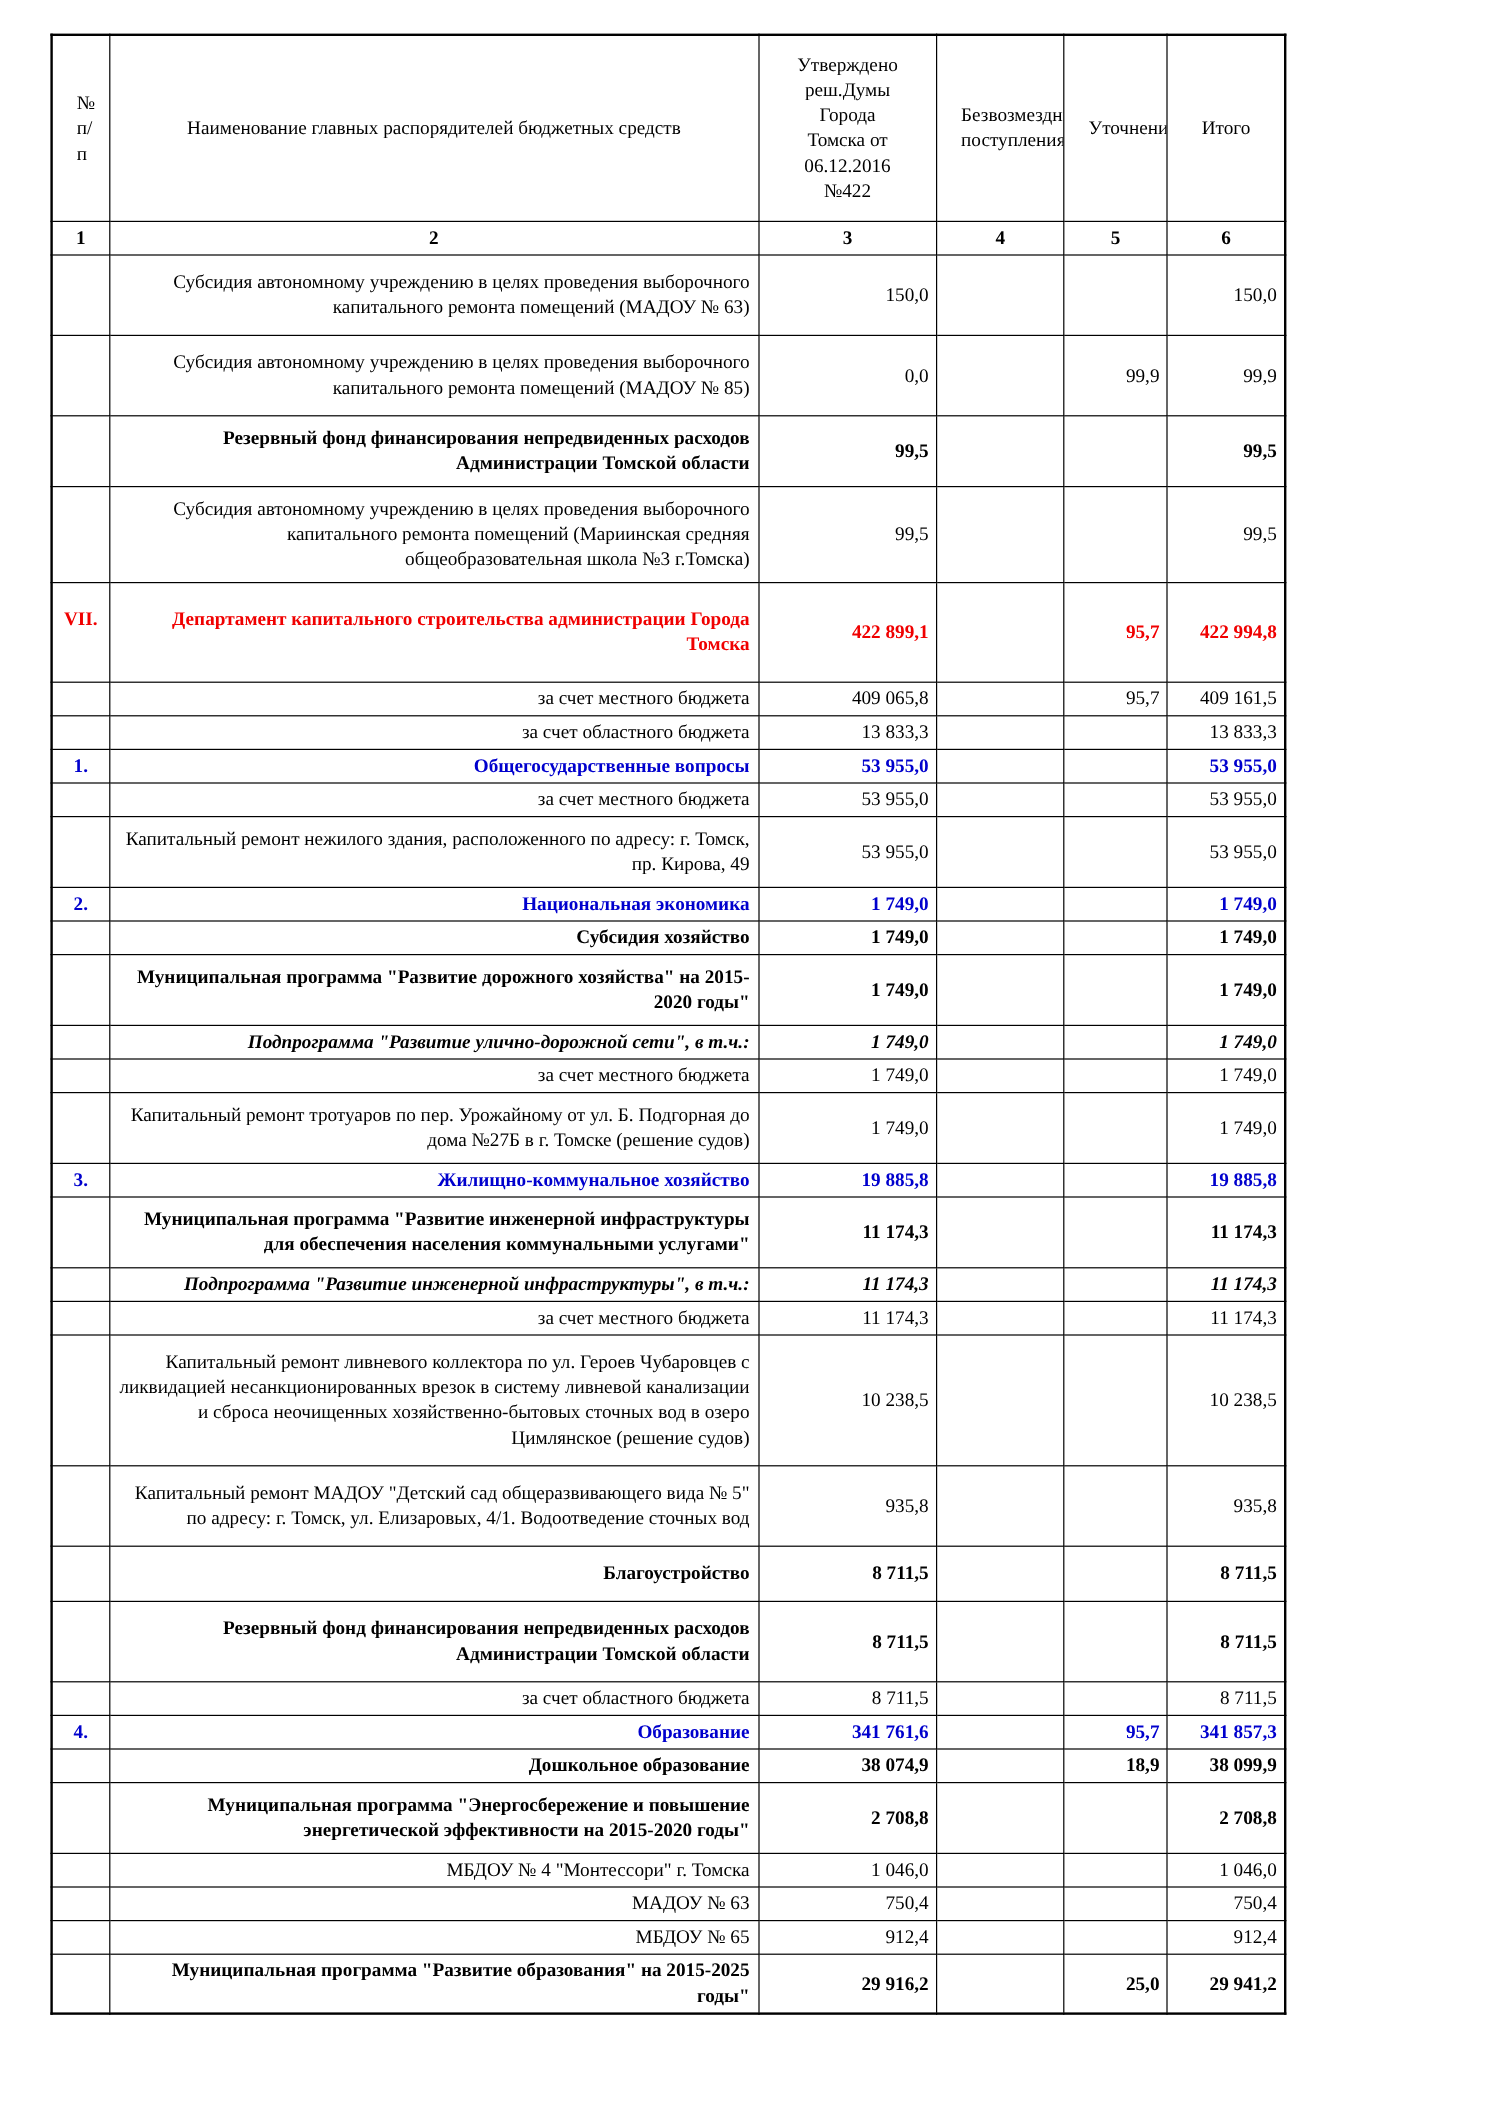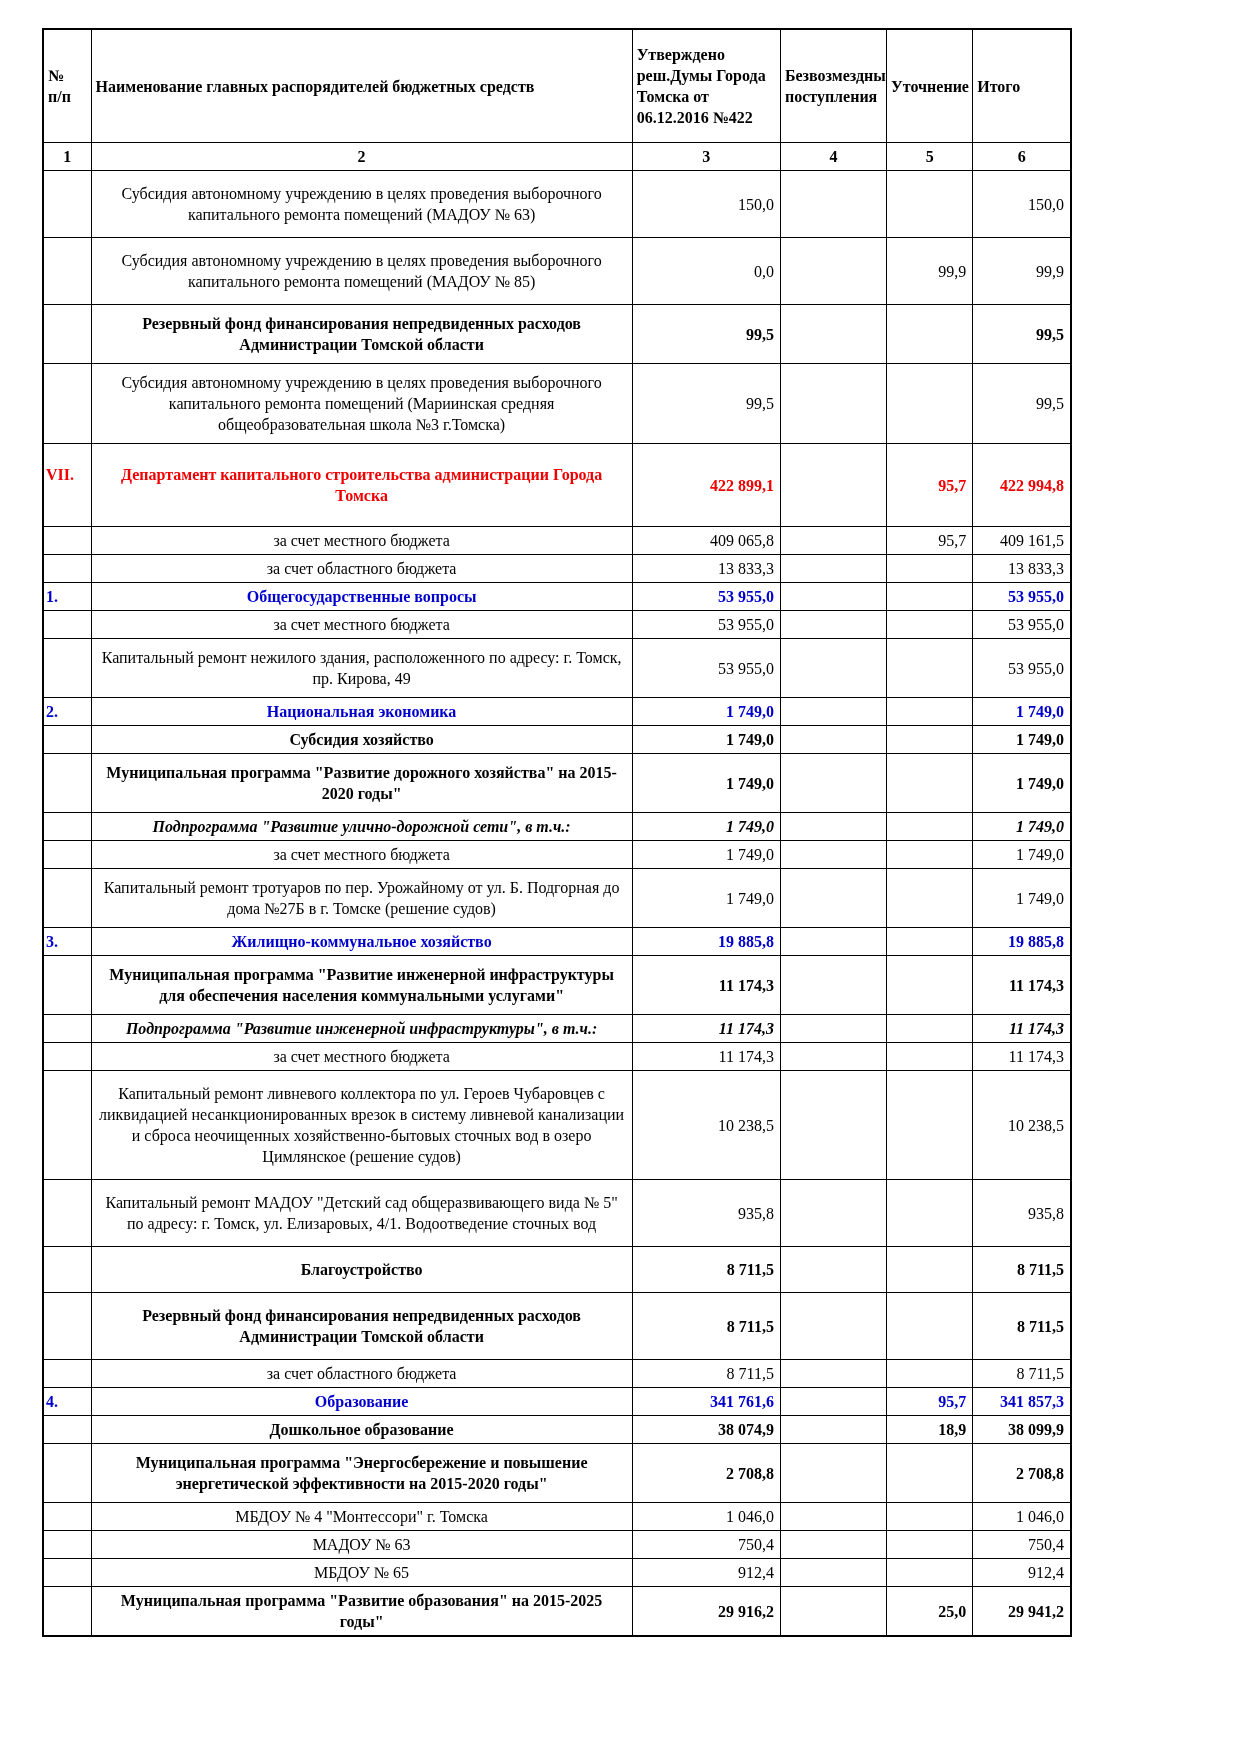--- a/index.html
+++ b/index.html
@@ -3,25 +3,25 @@
 <meta charset="utf-8">
 <style>
   html,body { margin:0; padding:0; background:#ffffff; }
   body { width:1240px; height:1754px; font-family:"Liberation Serif","DejaVu Serif",serif; color:#000; }
   .page { position:relative; width:1240px; height:1754px; overflow:hidden; background:#fff; }
   .wrap { position:absolute; left:42px; top:28px; width:1030px; }
 
   table.budget { border-collapse:collapse; table-layout:fixed; width:100%; border:2px solid #000; }
   table.budget th, table.budget td { border:1px solid #000; font-size:16px; line-height:21px; overflow:hidden; }
 
-  .head-row th { font-weight:bold; text-align:left; vertical-align:middle; padding:14px 4px; white-space:pre-line; }
+  .head-row th { font-weight:normal; text-align:center; vertical-align:middle; padding:14px 20px; white-space:pre-line; }
   .colnum-row td { font-weight:bold; text-align:center; padding:3px 2px; border-bottom:3px solid #000; }
 
-  td.c-num  { vertical-align:top; padding:2px 2px; }
-  td.c-name { text-align:center;  vertical-align:middle; padding:2px 7px; }
+  td.c-num  { text-align:center; vertical-align:top; padding:2px 2px; }
+  td.c-name { text-align:right;  vertical-align:middle; padding:2px 7px; }
   td.c-val  { text-align:right; vertical-align:middle; padding:2px 6px; white-space:nowrap; }
 
   tr.pad-xs td { padding-top:3px;  padding-bottom:3px; }
   tr.pad-s  td { padding-top:8px;  padding-bottom:8px; }
   tr.pad-m  td { padding-top:12px; padding-bottom:12px; }
   tr.pad-l  td { padding-top:20px; padding-bottom:20px; }
 
   tr.st-bold        { font-weight:bold; }
   tr.st-italic      { }
   tr.st-bold-italic { font-weight:bold; font-style:italic; }

